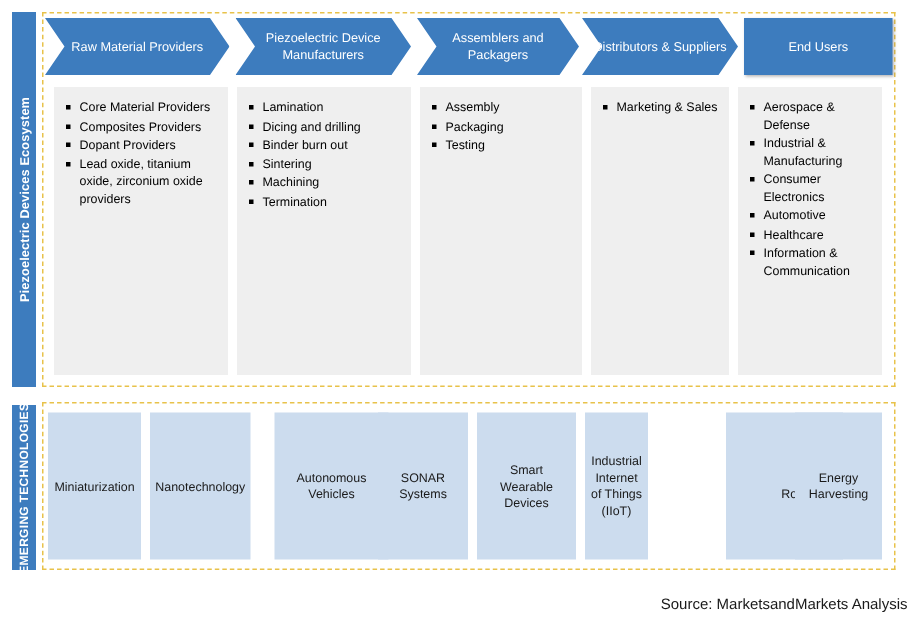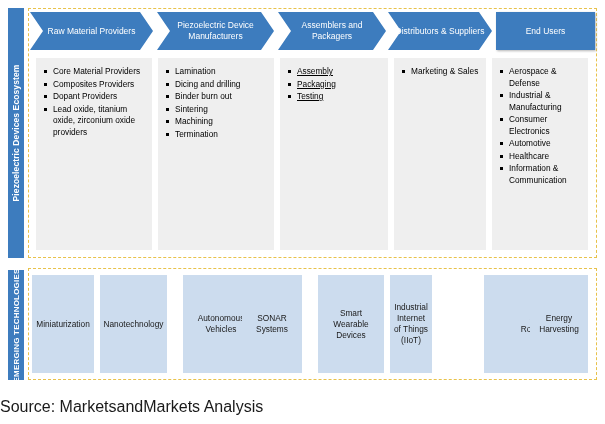--- a/index.html
+++ b/index.html
@@ -100,22 +100,22 @@
     line-height:11px;
     color:#1a1a1a;
     box-sizing:border-box;
     padding:0 4px;
   }
 
   
   #source{
     position:absolute;
     left:0;top:398px;width:605px;
-    text-align:left;
-    font-size:16px;
+    text-align:right;
+    font-size:10px;
     color:#1a1a1a;
   }
 </style>
 </head>
 <body>
 
 <div class="canvas">
 
   <div class="vbar" id="vbar-eco">
     <span>Piezoelectric Devices Ecosystem</span>
@@ -146,21 +146,21 @@
   <div class="panel" id="panel1" style="left: 158px; top: 58px; width: 116px; height: 192px;">
     <ul>
         <li>Lamination</li>
         <li>Dicing and drilling</li>
         <li>Binder burn out</li>
         <li>Sintering</li>
         <li>Machining</li>
         <li>Termination</li>
       </ul>
   </div>
-  <div class="panel" id="panel2" style="left: 280px; top: 58px; width: 108px; height: 192px; text-decoration: underline;">
+  <div class="panel" id="panel2" style="left: 280px; top: 58px; width: 108px; height: 192px;">
     <ul>
         <li>Assembly</li>
         <li>Packaging</li>
         <li>Testing</li>
       </ul>
   </div>
   <div class="panel" id="panel3" style="left: 394px; top: 58px; width: 92px; height: 192px;">
     <ul>
         <li>Marketing &amp; Sales</li>
       </ul>
@@ -173,21 +173,21 @@
         <li>Automotive</li>
         <li>Healthcare</li>
         <li>Information &amp; Communication</li>
       </ul>
   </div>
 
   <div id="tech-row">
       <div class="tech" style="left: 32px; width: 62px;">Miniaturization</div>
       <div class="tech" style="left: 100px; width: 67px;">Nanotechnology</div>
       <div class="tech" style="left: 183px; width: 76px;">Autonomous Vehicles</div>
-      <div class="tech" style="left: 242px; width: 60px;">SONAR Systems</div>
+      <div class="tech" style="left: 252px; width: 60px;">SONAR Systems</div>
       <div class="tech" style="left: 318px; width: 66px;">Smart Wearable Devices</div>
       <div class="tech" style="left: 390px; width: 42px;">Industrial Internet of Things (IIoT)</div>
       <div class="tech" style="left: 484px; width: 78px; padding-left: 32px;">Soft Robotics</div>
       <div class="tech" style="left: 530px; width: 58px;">Energy Harvesting</div>
     </div>
 
   <div id="source">Source: MarketsandMarkets Analysis</div>
 
 </div>
 

